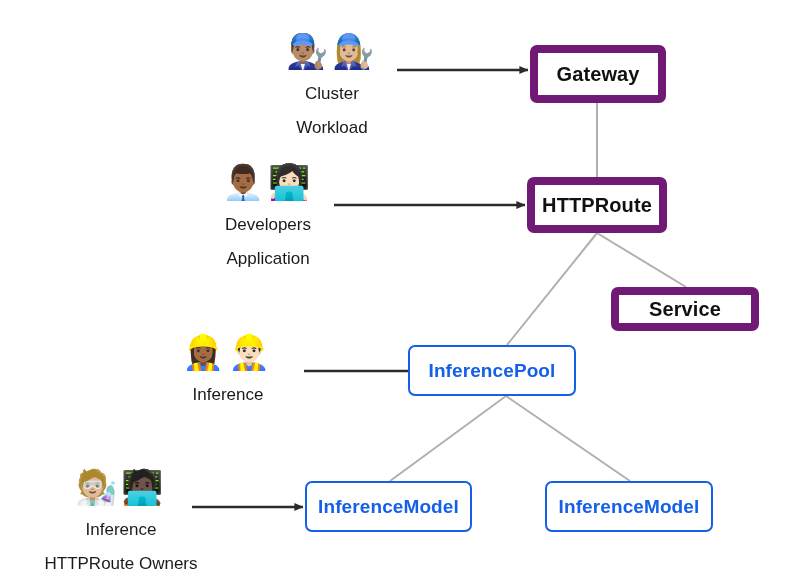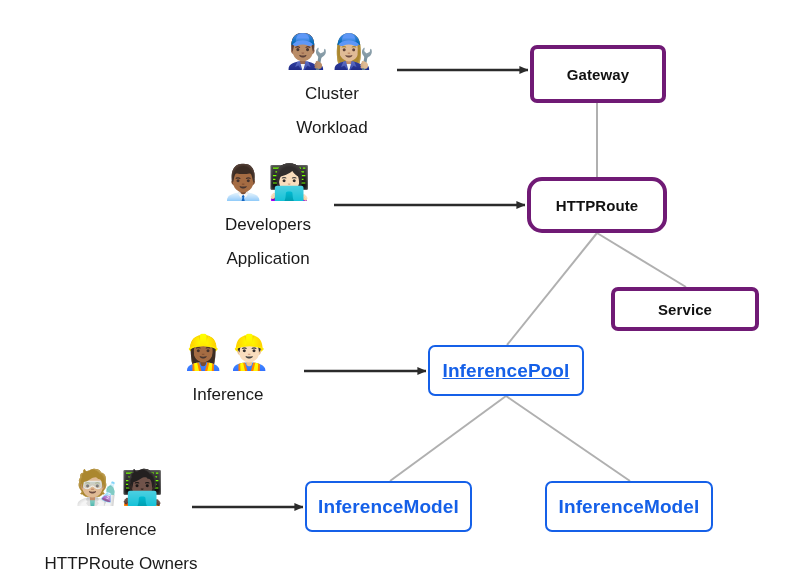--- a/index.html
+++ b/index.html
@@ -30,23 +30,23 @@
     display: flex;
     align-items: center;
     justify-content: center;
     background: #ffffff;
     border-radius: 7px;
     font-weight: bold;
     letter-spacing: 0.1px;
     z-index: 3;
   }
   .node.k8s {
-    border: 4px solid #701a75;
+    border: 8px solid #701a75;
     color: #111111;
-    font-size: 15px;
+    font-size: 20px;
   }
   .node.gie {
     border: 2px solid #1560e8;
     color: #1560e8;
     font-size: 19px;
   }
   .persona {
     position: absolute;
     z-index: 3;
     text-align: center;
@@ -89,27 +89,27 @@
         <line x1="334" y1="205" x2="525" y2="205" stroke="#2b2b2b" stroke-width="2.4" marker-end="url(#arrowhead)"></line>
         <line x1="304" y1="371" x2="426" y2="371" stroke="#2b2b2b" stroke-width="2.4" marker-end="url(#arrowhead)"></line>
         <line x1="192" y1="507" x2="303" y2="507" stroke="#2b2b2b" stroke-width="2.4" marker-end="url(#arrowhead)"></line>
       </g>
   </svg>
 
   <div id="nodes-layer">
       <div class="node k8s" style="left: 530px; top: 45px; width: 136px; height: 58px;">
         <span>Gateway</span>
       </div>
-      <div class="node k8s" style="left: 527px; top: 177px; width: 140px; height: 56px; border-radius: 15px;">
+      <div class="node k8s" style="left: 527px; top: 177px; width: 140px; height: 56px;">
         <span>HTTPRoute</span>
       </div>
       <div class="node k8s" style="left: 611px; top: 287px; width: 148px; height: 44px;">
         <span>Service</span>
       </div>
-      <div class="node gie" style="left: 428px; top: 345px; width: 156px; height: 51px; text-decoration: underline;">
+      <div class="node gie" style="left: 408px; top: 345px; width: 168px; height: 51px;">
         <span>InferencePool</span>
       </div>
       <div class="node gie" style="left: 305px; top: 481px; width: 167px; height: 51px;">
         <span>InferenceModel</span>
       </div>
       <div class="node gie" style="left: 545px; top: 481px; width: 168px; height: 51px;">
         <span>InferenceModel</span>
       </div>
     </div>
   <div id="personas-layer">

